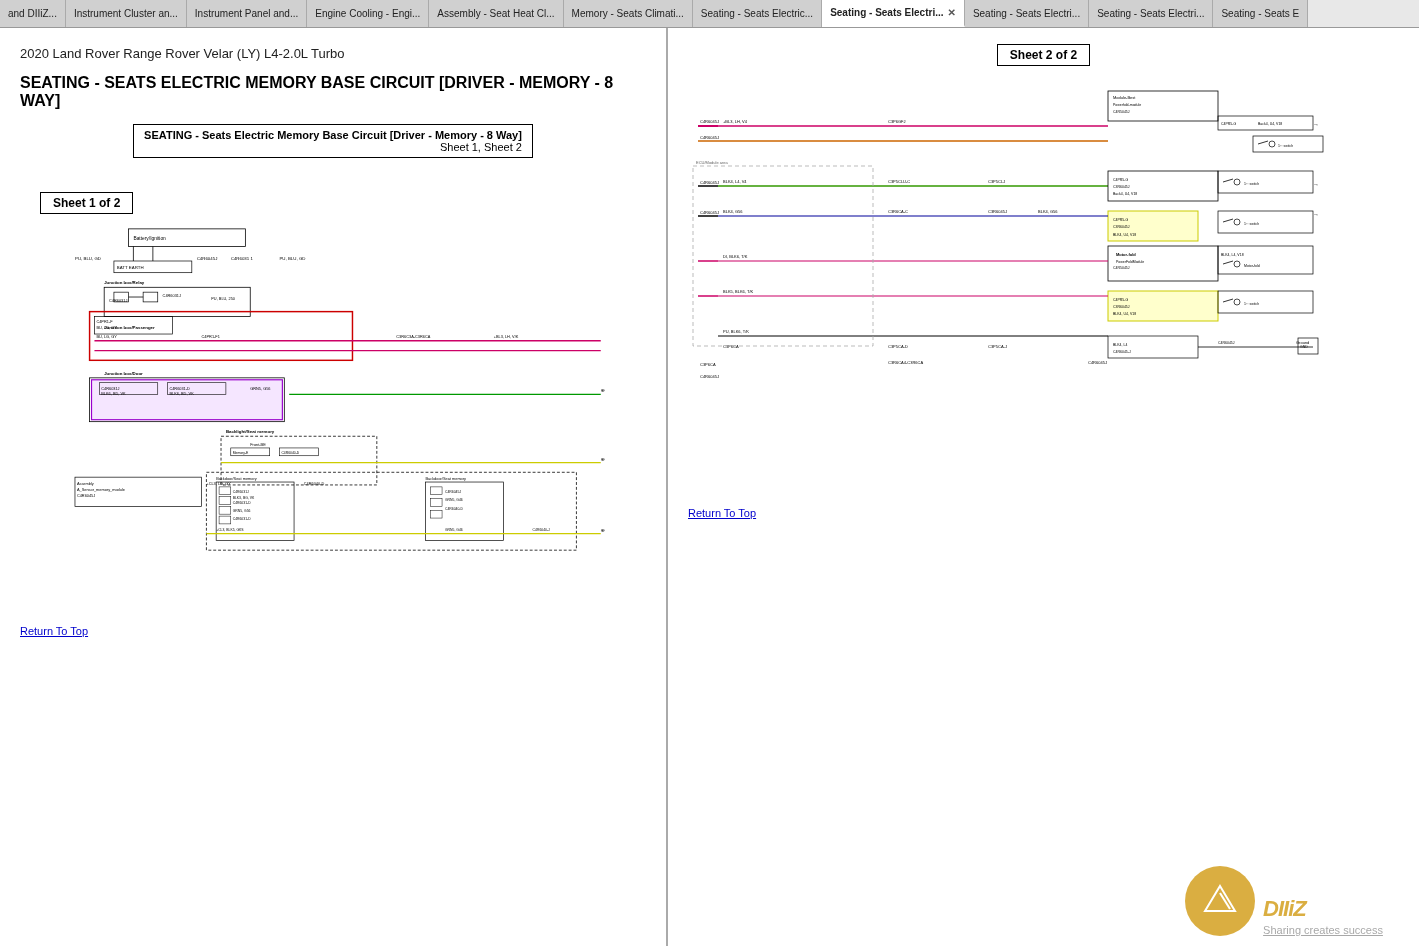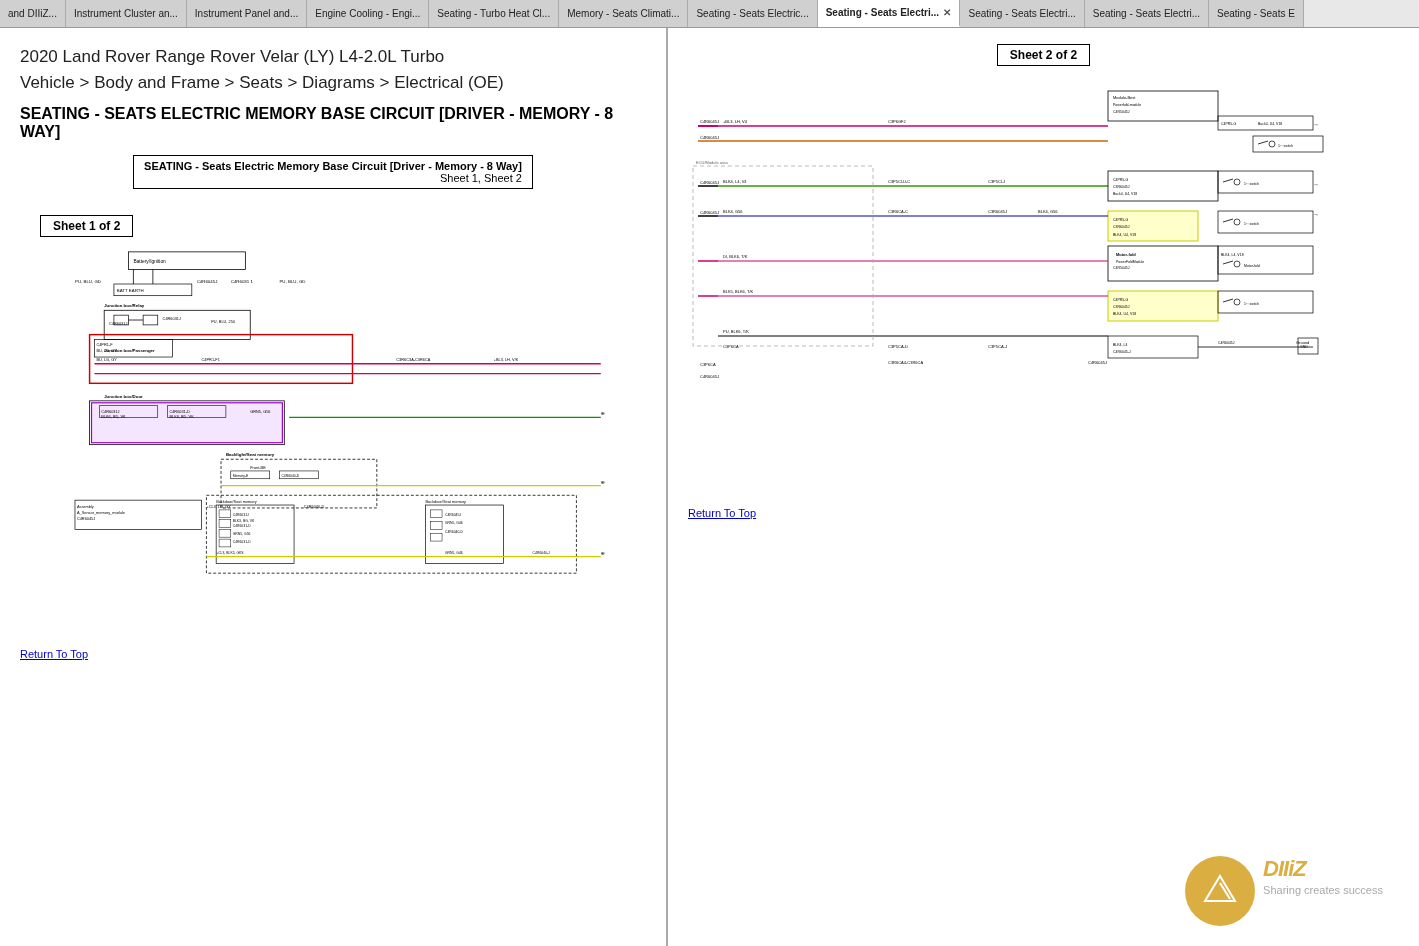--- a/index.html
+++ b/index.html
@@ -59,21 +59,21 @@
     
     .right-panel {
       flex: 1;
       padding: 16px 20px;
       overflow-y: auto;
       background: #fff;
       position: relative;
     }
 
     .vehicle-info {
-      font-size: 17px;
+      font-size: 13px;
       color: #222;
       line-height: 1.5;
       margin-bottom: 10px;
     }
 
     .page-title {
       font-size: 16px;
       font-weight: bold;
       color: #000;
       margin-bottom: 14px;
@@ -94,21 +94,21 @@
       font-size: 11px;
       font-weight: normal;
     }
 
     .sheet-label {
       border: 1.5px solid #000;
       display: inline-block;
       padding: 3px 12px;
       font-size: 12px;
       font-weight: bold;
-      margin: 12px 0 10px 20px;
+      margin: 20px 0 10px 20px;
     }
 
     
     .circuit-area {
       position: relative;
       width: 570px;
       height: 370px;
       margin: 0 auto;
       font-size: 7px;
     }
@@ -134,21 +134,21 @@
 
     
     .watermark {
       position: fixed;
       bottom: 10px;
       right: 10px;
       width: 250px;
       height: 80px;
       opacity: 0.85;
       display: flex;
-      align-items: flex-start;
+      align-items: flex-end;
       justify-content: center;
     }
 
     .watermark-circle {
       width: 70px;
       height: 70px;
       background: #d4a020;
       border-radius: 50%;
       display: flex;
       align-items: center;
@@ -161,20 +161,21 @@
       font-weight: bold;
       color: #d4a020;
       font-style: italic;
       letter-spacing: -1px;
     }
 
     .watermark-subtext {
       font-size: 11px;
       color: #999;
       margin-top: 2px;
+      text-decoration: underline;
     }
 
     
     .circuit-svg {
       width: 100%;
       height: 100%;
     }
 
     
     .right-circuit {
@@ -193,21 +194,21 @@
   <div class="tab">
       <span>Instrument Cluster an...</span>
     </div>
   <div class="tab">
       <span>Instrument Panel and...</span>
     </div>
   <div class="tab">
       <span>Engine Cooling - Engi...</span>
     </div>
   <div class="tab">
-      <span>Seating - Turbo Heat Cl...</span>
+      <span>Assembly - Seat Heat Cl...</span>
     </div>
   <div class="tab">
       <span>Memory - Seats Climati...</span>
     </div>
   <div class="tab">
       <span>Seating - Seats Electric...</span>
     </div>
   <div class="tab active">
     <span>Seating - Seats Electri...</span>
     <span class="tab-close">✕</span>
@@ -221,21 +222,20 @@
   <div class="tab">
       <span>Seating - Seats E</span>
     </div>
 </div>
 
 <div class="main-content">
 
   <div class="left-panel">
     <div class="vehicle-info">
       <div>2020 Land Rover Range Rover Velar (LY) L4-2.0L Turbo</div>
-      <div>Vehicle &gt; Body and Frame &gt; Seats &gt; Diagrams &gt; Electrical (OE)</div>
     </div>
 
     <div class="page-title">SEATING - SEATS ELECTRIC MEMORY BASE CIRCUIT [DRIVER - MEMORY - 8 WAY]</div>
 
     <div style="text-align:center; margin-bottom: 6px;">
       <div class="diagram-title-box">
         <div>SEATING - Seats Electric Memory Base Circuit [Driver - Memory - 8 Way]</div>
         <div class="diagram-subtitle">Sheet 1, Sheet 2</div>
       </div>
     </div>

